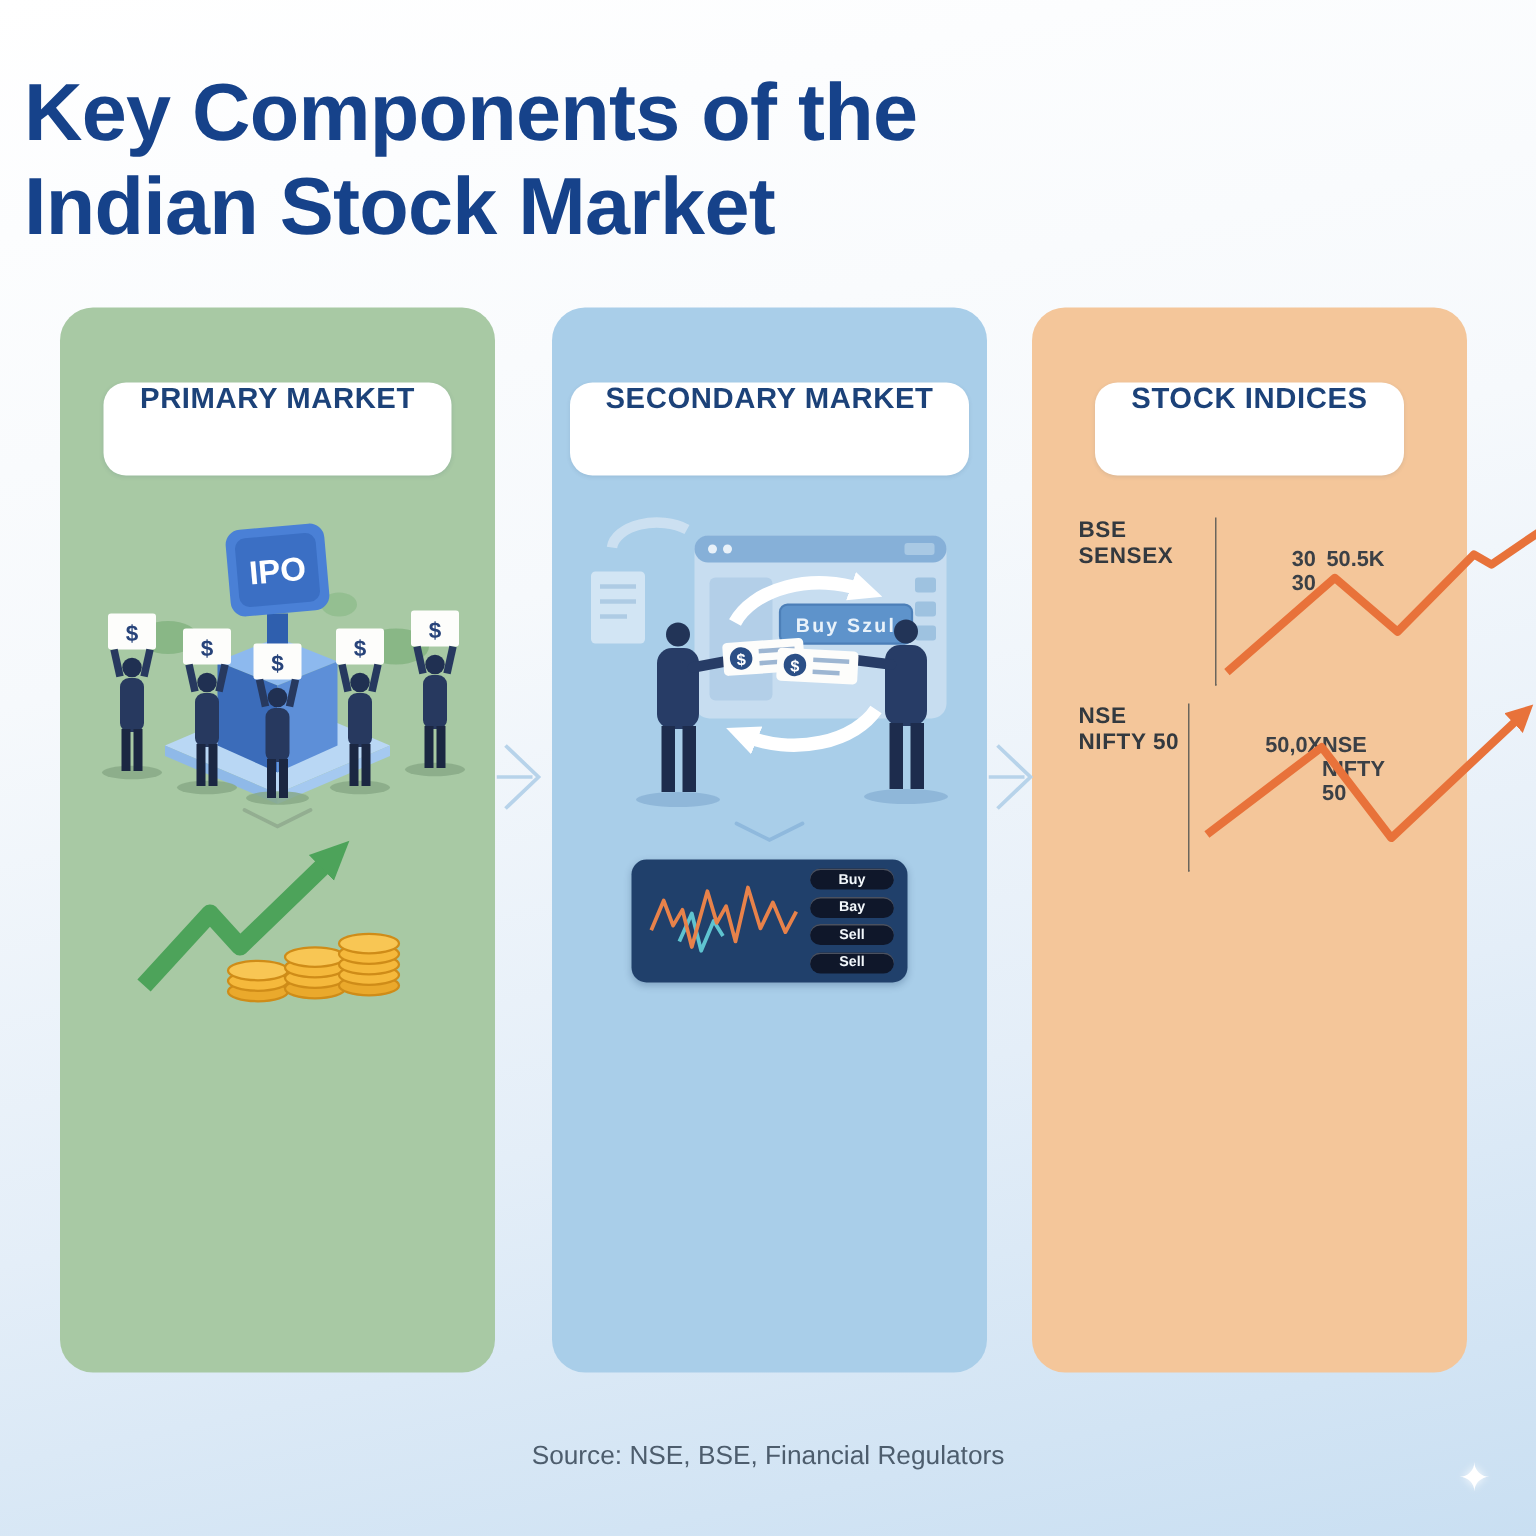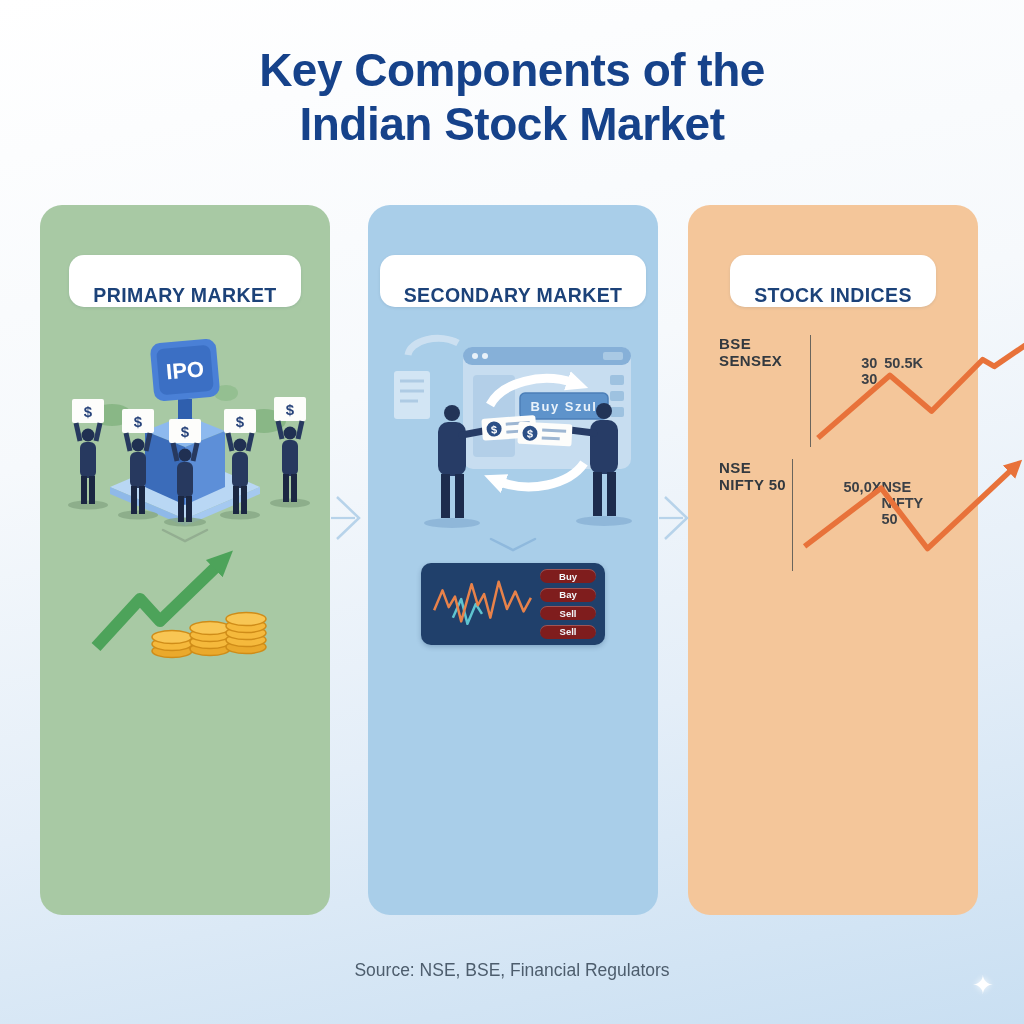--- a/index.html
+++ b/index.html
@@ -3,54 +3,54 @@
 <meta charset="utf-8">
 <style>
   * { margin:0; padding:0; box-sizing:border-box; }
   html,body { width:1024px; height:1024px; }
   body {
     font-family:"Liberation Sans", sans-serif;
     background:linear-gradient(168deg,#ffffff 0%,#f6f9fc 38%,#e4eef8 68%,#c9dff2 100%);
     position:relative; overflow:hidden;
   }
   .title {
-    position:absolute; top:44px; left:0; right:0;
-    text-align:center; white-space:pre-line;
-    font-size:46px; font-weight:bold; color:#16428a;
+    position:absolute; top:44px; left:16px; right:0;
+    text-align:left; white-space:pre-line;
+    font-size:54px; font-weight:bold; color:#16428a;
     line-height:1.17; letter-spacing:-0.5px;
   }
   .card {
     position:absolute; top:205px; width:290px; height:710px;
     border-radius:22px; display:flex; flex-direction:column; align-items:center;
   }
   .card-green { left:40px;  background:#a8c9a4; }
   .card-blue  { left:368px; background:#a9cee9; }
   .card-peach { left:688px; background:#f4c69a; }
   .pill-header {
-    margin-top:50px; height:52px; padding:0 24px; background:#ffffff;
-    border-radius:15px; display:flex; align-items:flex-end; justify-content:center;
+    margin-top:50px; height:62px; padding:0 24px; background:#ffffff;
+    border-radius:15px; display:flex; align-items:flex-start; justify-content:center;
     box-shadow:0 1px 3px rgba(40,70,110,.12);
   }
   .pill-header span {
     font-size:19.5px; font-weight:bold; color:#1c4279; letter-spacing:.4px; white-space:nowrap;
   }
   .desc {
     margin-top:22px; width:268px; text-align:center; white-space:pre-line;
     font-size:19px; line-height:1.33; color:#27313a;
   }
   .chev { margin-top:4px; }
   svg.illus { overflow:visible; }
   
   .trade-panel {
     margin-top:10px; width:184px; height:82px; background:#20406b; border-radius:10px;
     display:flex; align-items:center; padding:8px 9px; box-shadow:0 2px 5px rgba(20,50,90,.25);
   }
   .panel-btns { margin-left:auto; display:flex; flex-direction:column; gap:4.5px; }
   .pill-btn {
-    width:56px; height:14px; border-radius:7px; background:#7f1d1d;
+    width:56px; height:14px; border-radius:7px; background:#0f172a;
     color:#f2f7fb; font-size:9.5px; font-weight:bold;
     display:flex; align-items:center; justify-content:center;
     box-shadow:inset 0 1px 0 rgba(255,255,255,.25);
   }
   
   .chart-block { width:232px; display:flex; flex-direction:row; }
   .chart-block.first { margin-top:28px; }
   .chart-block.second { margin-top:12px; }
   .chart-title { font-size:15px; font-weight:bold; color:#33393f; letter-spacing:.4px; margin-bottom:4px; margin-left:2px; }
   .chart-area {

